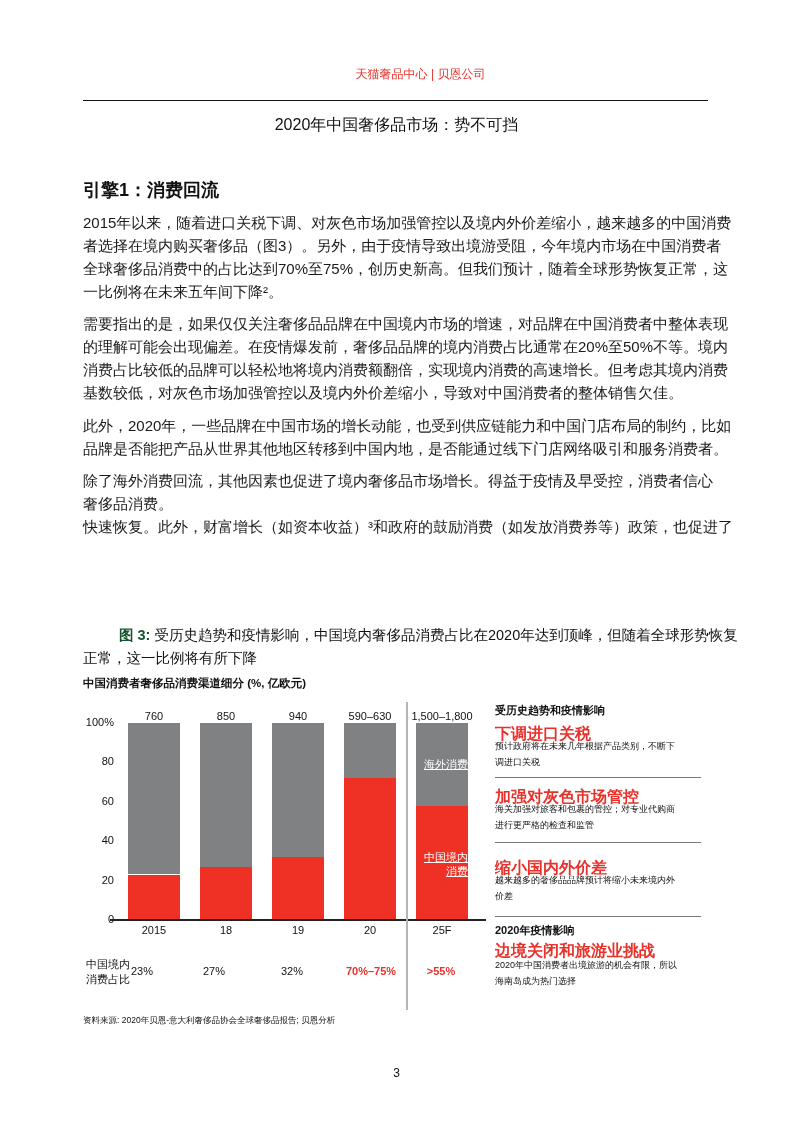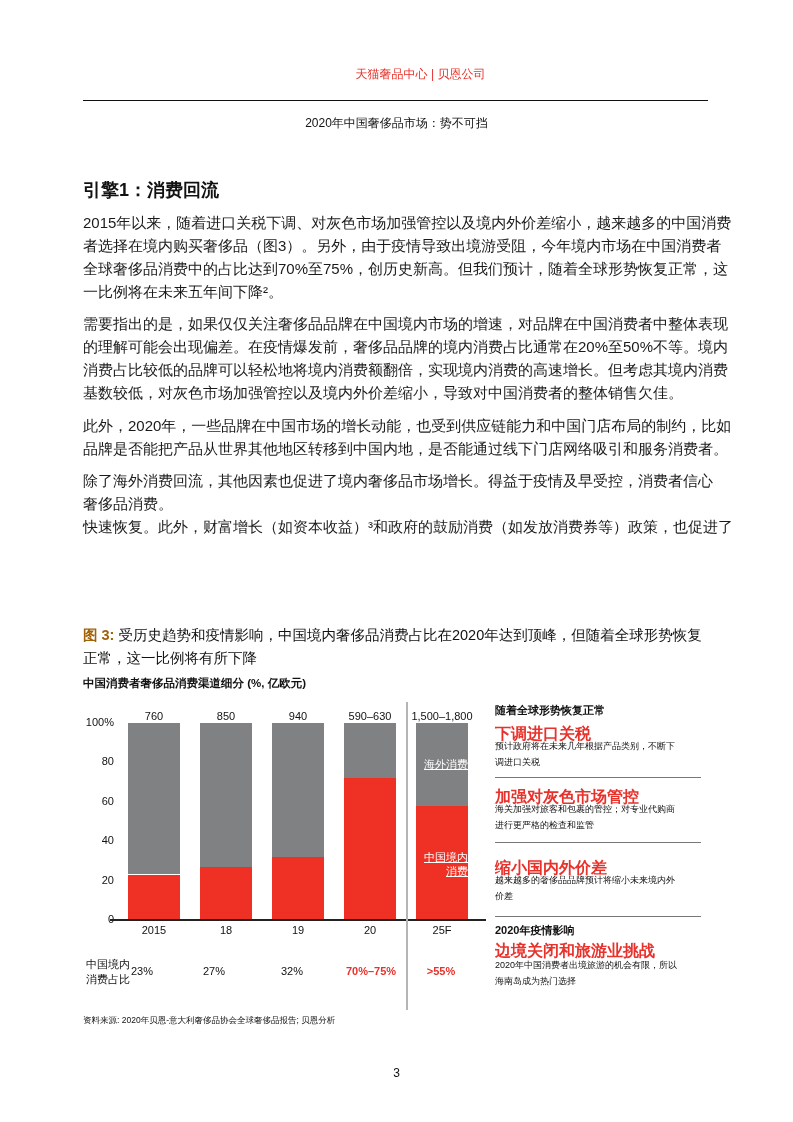--- a/index.html
+++ b/index.html
@@ -1,27 +1,27 @@
 <!DOCTYPE html>
 <html><head>
 <meta charset="utf-8">
 <style>
   html, body { margin:0; padding:0; background:#fff; }
   body { width:793px; height:1122px; position:relative; overflow:hidden;
          font-family:"Liberation Sans","DejaVu Sans",sans-serif; color:#1a1a1a; }
   .abs { position:absolute; }
   .hdr-brand { left:0; width:793px; top:66px; text-align:center; font-size:12px; color:#e8312a;padding-left:24px; }
   .hdr-rule { left:83px; top:100px; width:625px; height:0; border-top:1.3px solid #111; }
-  .hdr-sub { left:0; width:793px; top:115px; text-align:center; font-size:12px; color:#111; }
+  .hdr-sub { left:0; width:793px; top:115px; text-align:center; font-size:16px; color:#111; }
   .h1 { left:83px; top:178px; font-size:18px; font-weight:bold; color:#111; }
   .para { left:83px; width:640px; font-size:15px; line-height:23px; color:#1a1a1a; }
   .para .ln { display:block; white-space:nowrap; }
   .cap { left:83px; width:640px; font-size:14.5px; line-height:23px; color:#111; }
   .cap .ln { display:block; white-space:nowrap; }
-  .cap .fig { color:#a16207; font-weight:bold; }
+  .cap .fig { color:#14532d; font-weight:bold;margin-left:36px; }
   .chart-title { left:83px; top:676px; font-size:11.5px; font-weight:bold; color:#111; }
   .ytick { width:36px; left:78px; text-align:right; font-size:11px; color:#111; }
   .axis { left:110px; top:919px; width:376px; height:2px; background:#222; }
   .bar { width:52px; }
   .seg-red { position:absolute; left:0; width:100%; background:#ee3124; }
   .seg-gray { position:absolute; left:0; width:100%; background:#808183; }
   .seg-gap { position:absolute; left:0; width:100%; height:1px; background:#fff; }
   .tot { width:90px; text-align:center; font-size:11px; color:#111; top:710px; }
   .xlab { width:60px; text-align:center; font-size:11px; color:#111; top:924px; }
   .divider { left:406px; top:702px; width:1.5px; height:308px; background:#b5b5b5; }
@@ -132,21 +132,21 @@
       <div class="abs share" style="left: 127px; width: 30px;">23%</div>
       <div class="abs share" style="left: 199px; width: 30px;">27%</div>
       <div class="abs share" style="left: 277px; width: 30px; text-align: center;">32%</div>
       <div class="abs share hl" style="left: 343px; width: 56px;">70%–75%</div>
       <div class="abs share hl" style="left: 403px; width: 76px;">&gt;55%</div>
     </div>
 </div>
 
 <div class="abs source">资料来源: 2020年贝恩-意大利奢侈品协会全球奢侈品报告; 贝恩分析</div>
 
-<div class="abs side side-title">随着全球形势恢复正常</div>
+<div class="abs side side-title">受历史趋势和疫情影响</div>
 
 <div class="abs side side-h" style="top:724px">下调进口关税</div>
 <div class="abs side side-d" style="top:739px">
   <div>预计政府将在未来几年根据产品类别，不断下</div>
   <div>调进口关税</div>
 </div>
 <div class="abs side side-rule" style="top:777px"></div>
 
 <div class="abs side side-h" style="top:787px">加强对灰色市场管控</div>
 <div class="abs side side-d" style="top:802px">

